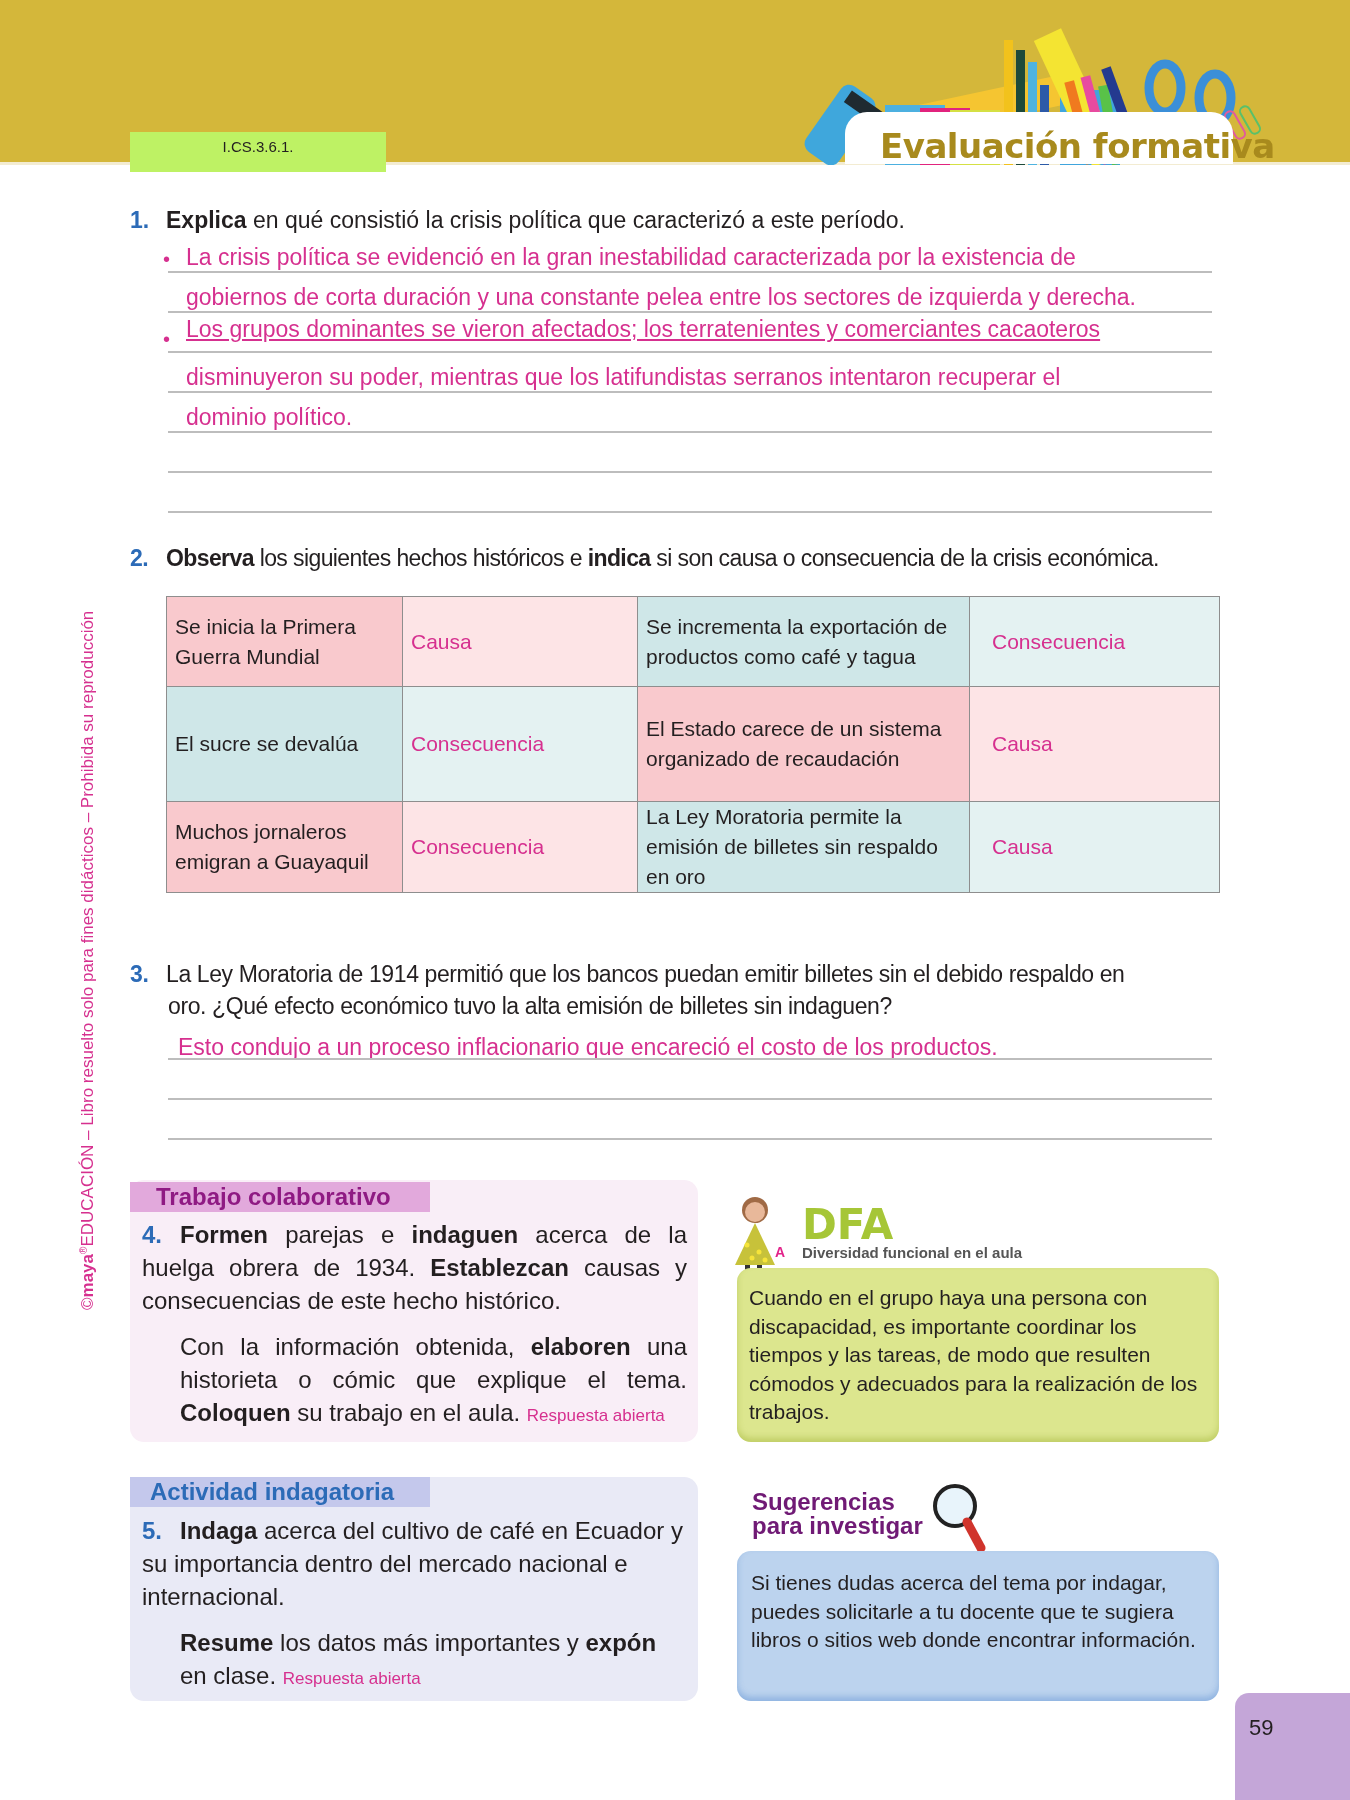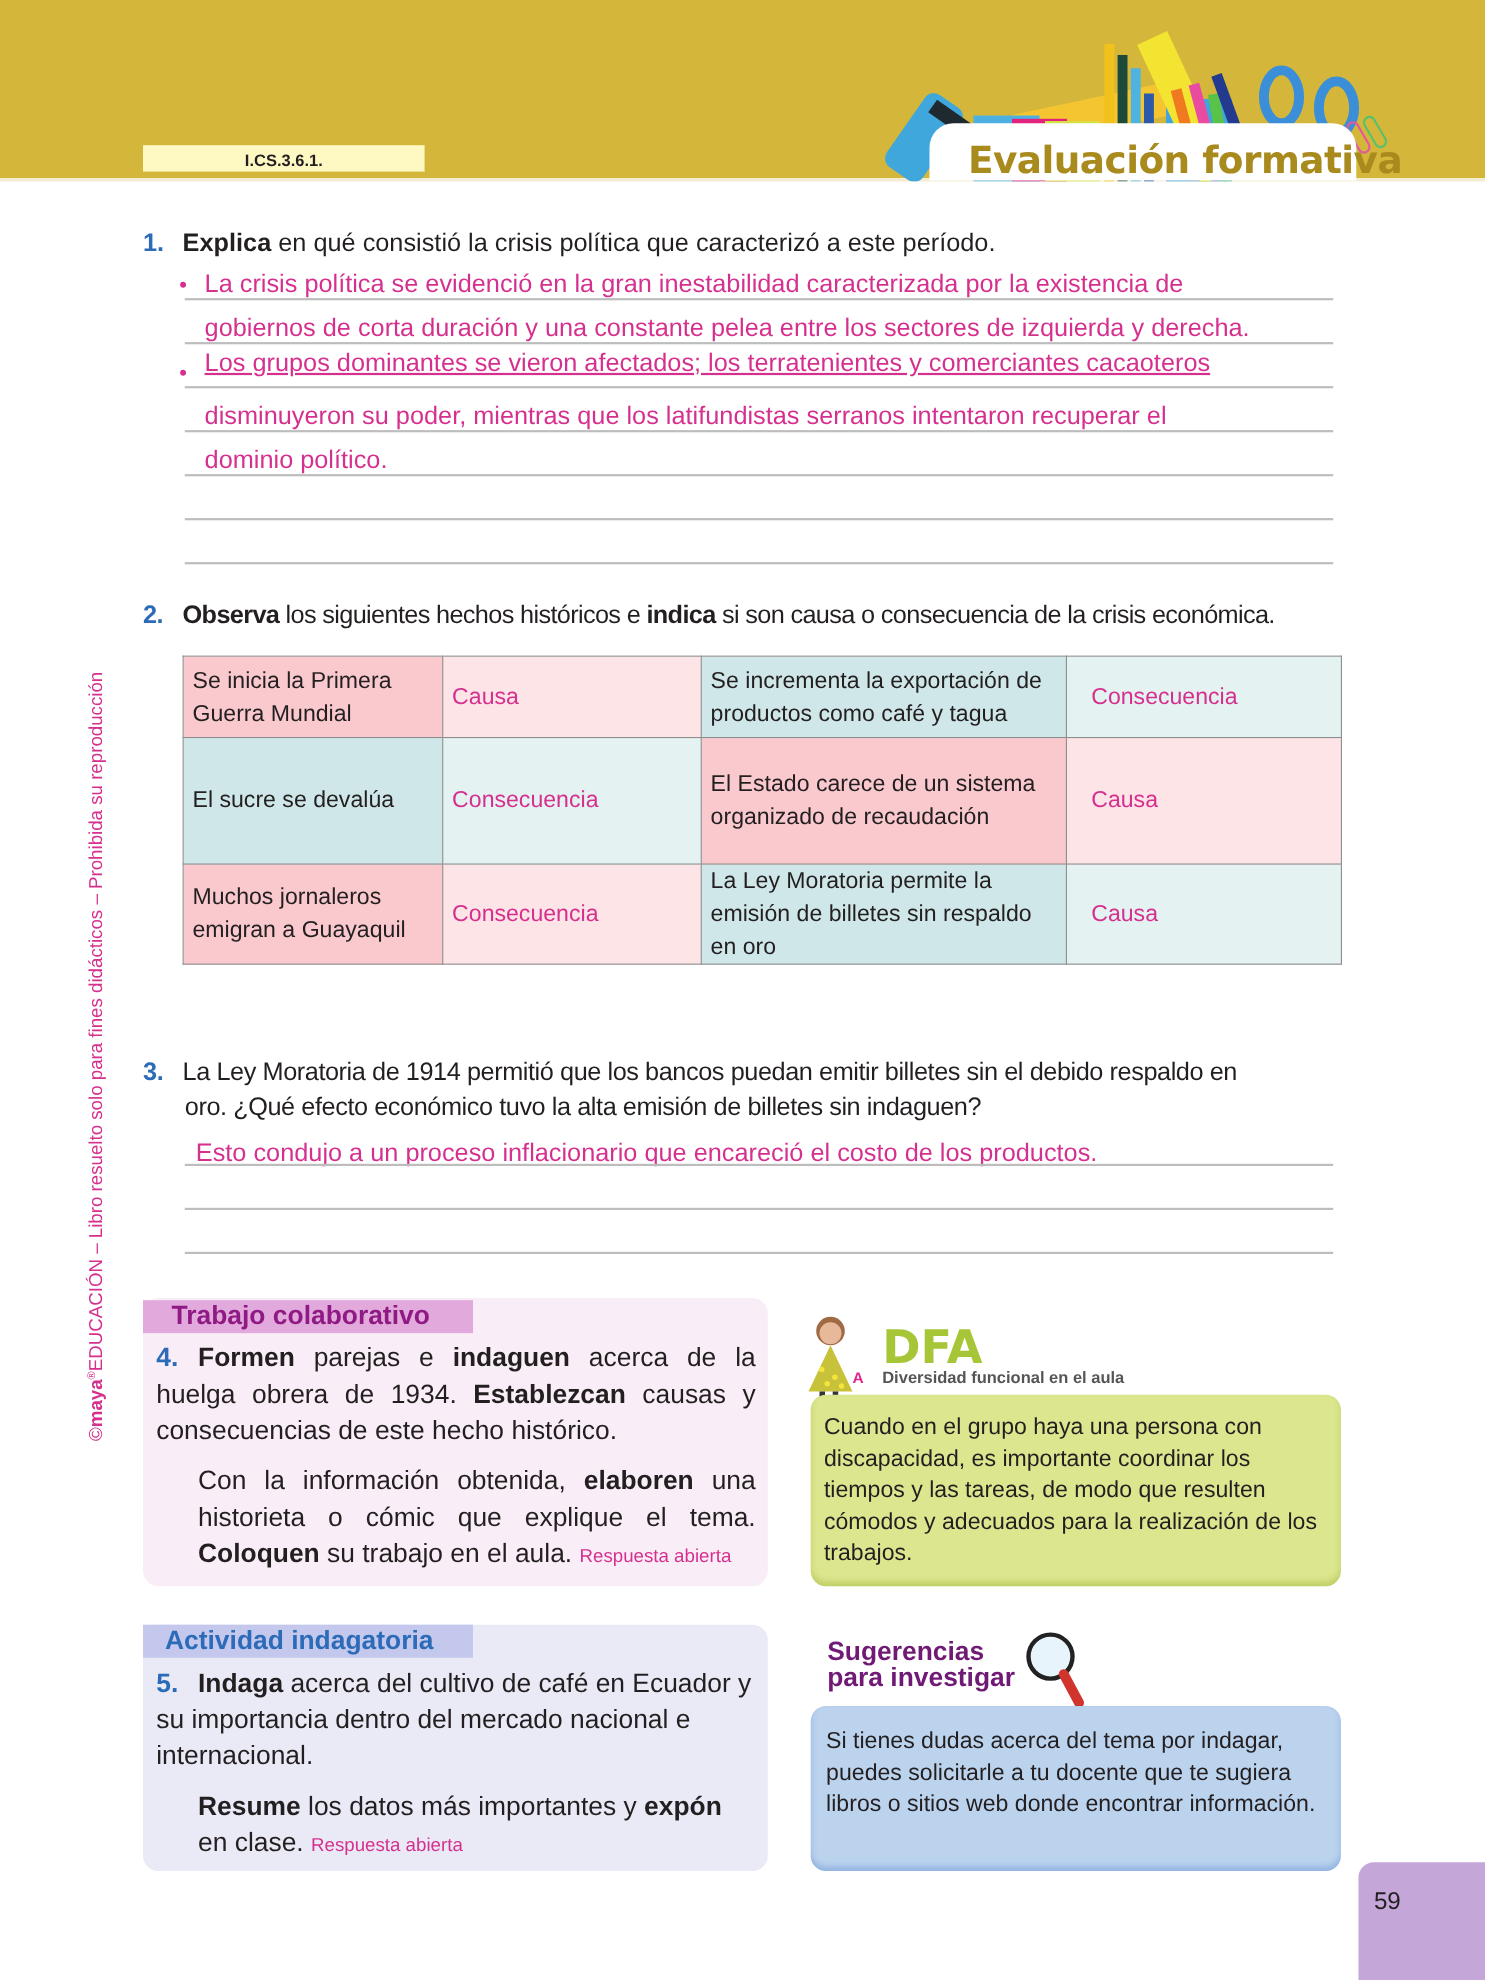--- a/index.html
+++ b/index.html
@@ -1,19 +1,19 @@
 <!DOCTYPE html>
 <html><head>
 <meta charset="utf-8">
 <style>
   * { box-sizing: border-box; margin: 0; padding: 0; }
   body { width: 1350px; height: 1800px; background: #ffffff; position: relative; overflow: hidden; font-family: "Liberation Sans", sans-serif; color: #231f20; }
   .header-band { position: absolute; left: 0; top: 0; width: 1350px; height: 162px; background: #d4b73a; }
   .header-line { position: absolute; left: 0; top: 162px; width: 1350px; height: 3px; background: #f3ecd2; }
-  .code-tab { position: absolute; left: 130px; top: 132px; width: 256px; height: 24px; background: #fef9c3; font-weight: bold; font-size: 15px; text-align: center; line-height: 30px; color: #231f20; }
+  .code-tab { position: absolute; left: 130px; top: 132px; width: 256px; height: 40px; background: #bef264; font-weight: normal; font-size: 15px; text-align: center; line-height: 30px; color: #231f20; }
   .title-tab { position: absolute; left: 845px; top: 112px; width: 388px; height: 52px; background: #fff; border-radius: 22px 22px 0 0; }
   .title-text { position: absolute; left: 880px; top: 126px; font-size: 34px; font-weight: bold; color: #a88a1d; font-family: "DejaVu Sans", sans-serif; letter-spacing: -0.5px; }
   .supplies { position: absolute; left: 800px; top: 10px; width: 480px; height: 155px; }
   .side-text { position: absolute; left: 78px; top: 1310px; transform: rotate(-90deg); transform-origin: left top; font-size: 17px; color: #d6308f; white-space: nowrap; }
   .side-text b { font-weight: 900; }
   .q { position: absolute; font-size: 23px; line-height: 32px; }
   .num { color: #2c6bb7; font-weight: bold; display: inline-block; width: 36px; }
   .line { position: absolute; left: 168px; width: 1044px; height: 2px; background: #bdbdbd; }
   .ansline { position: absolute; left: 165px; font-size: 23px; color: #d6308f; white-space: nowrap; }
   .bullet { position: absolute; left: 163px; color: #d6308f; font-size: 20px; }
@@ -93,21 +93,21 @@
 <div class="line" style="top:431px;"></div>
 <div class="line" style="top:471px;"></div>
 <div class="line" style="top:511px;"></div>
 
 <div class="q" style="left:130px; top:542px; letter-spacing:-0.6px;">
   <span class="num">2.</span><span style="font-weight:bold">Observa</span><span> los siguientes hechos históricos e </span><span style="font-weight:bold">indica</span><span> si son causa o consecuencia de la crisis económica.</span>
 </div>
 
 <table class="facts">
   <tbody>
-      <tr style="height:74px;padding-left:20px;">
+      <tr style="height:90px;padding-left:20px;">
     <td class="c-pink" style="width:236px;">Se inicia la Primera Guerra Mundial</td>
     <td class="c-pinkl" style="width:235px;">Causa</td>
     <td class="c-teal" style="width:332px;">Se incrementa la exportación de productos como café y tagua</td>
     <td class="c-teall" style="padding-left:22px;">Consecuencia</td>
   </tr>
   <tr style="height:115px;">
     <td class="c-teal">El sucre se devalúa</td>
     <td class="c-teall">Consecuencia</td>
     <td class="c-pink">El Estado carece de un sistema organizado de recaudación</td>
     <td class="c-pinkl" style="padding-left:22px;">Causa</td>

